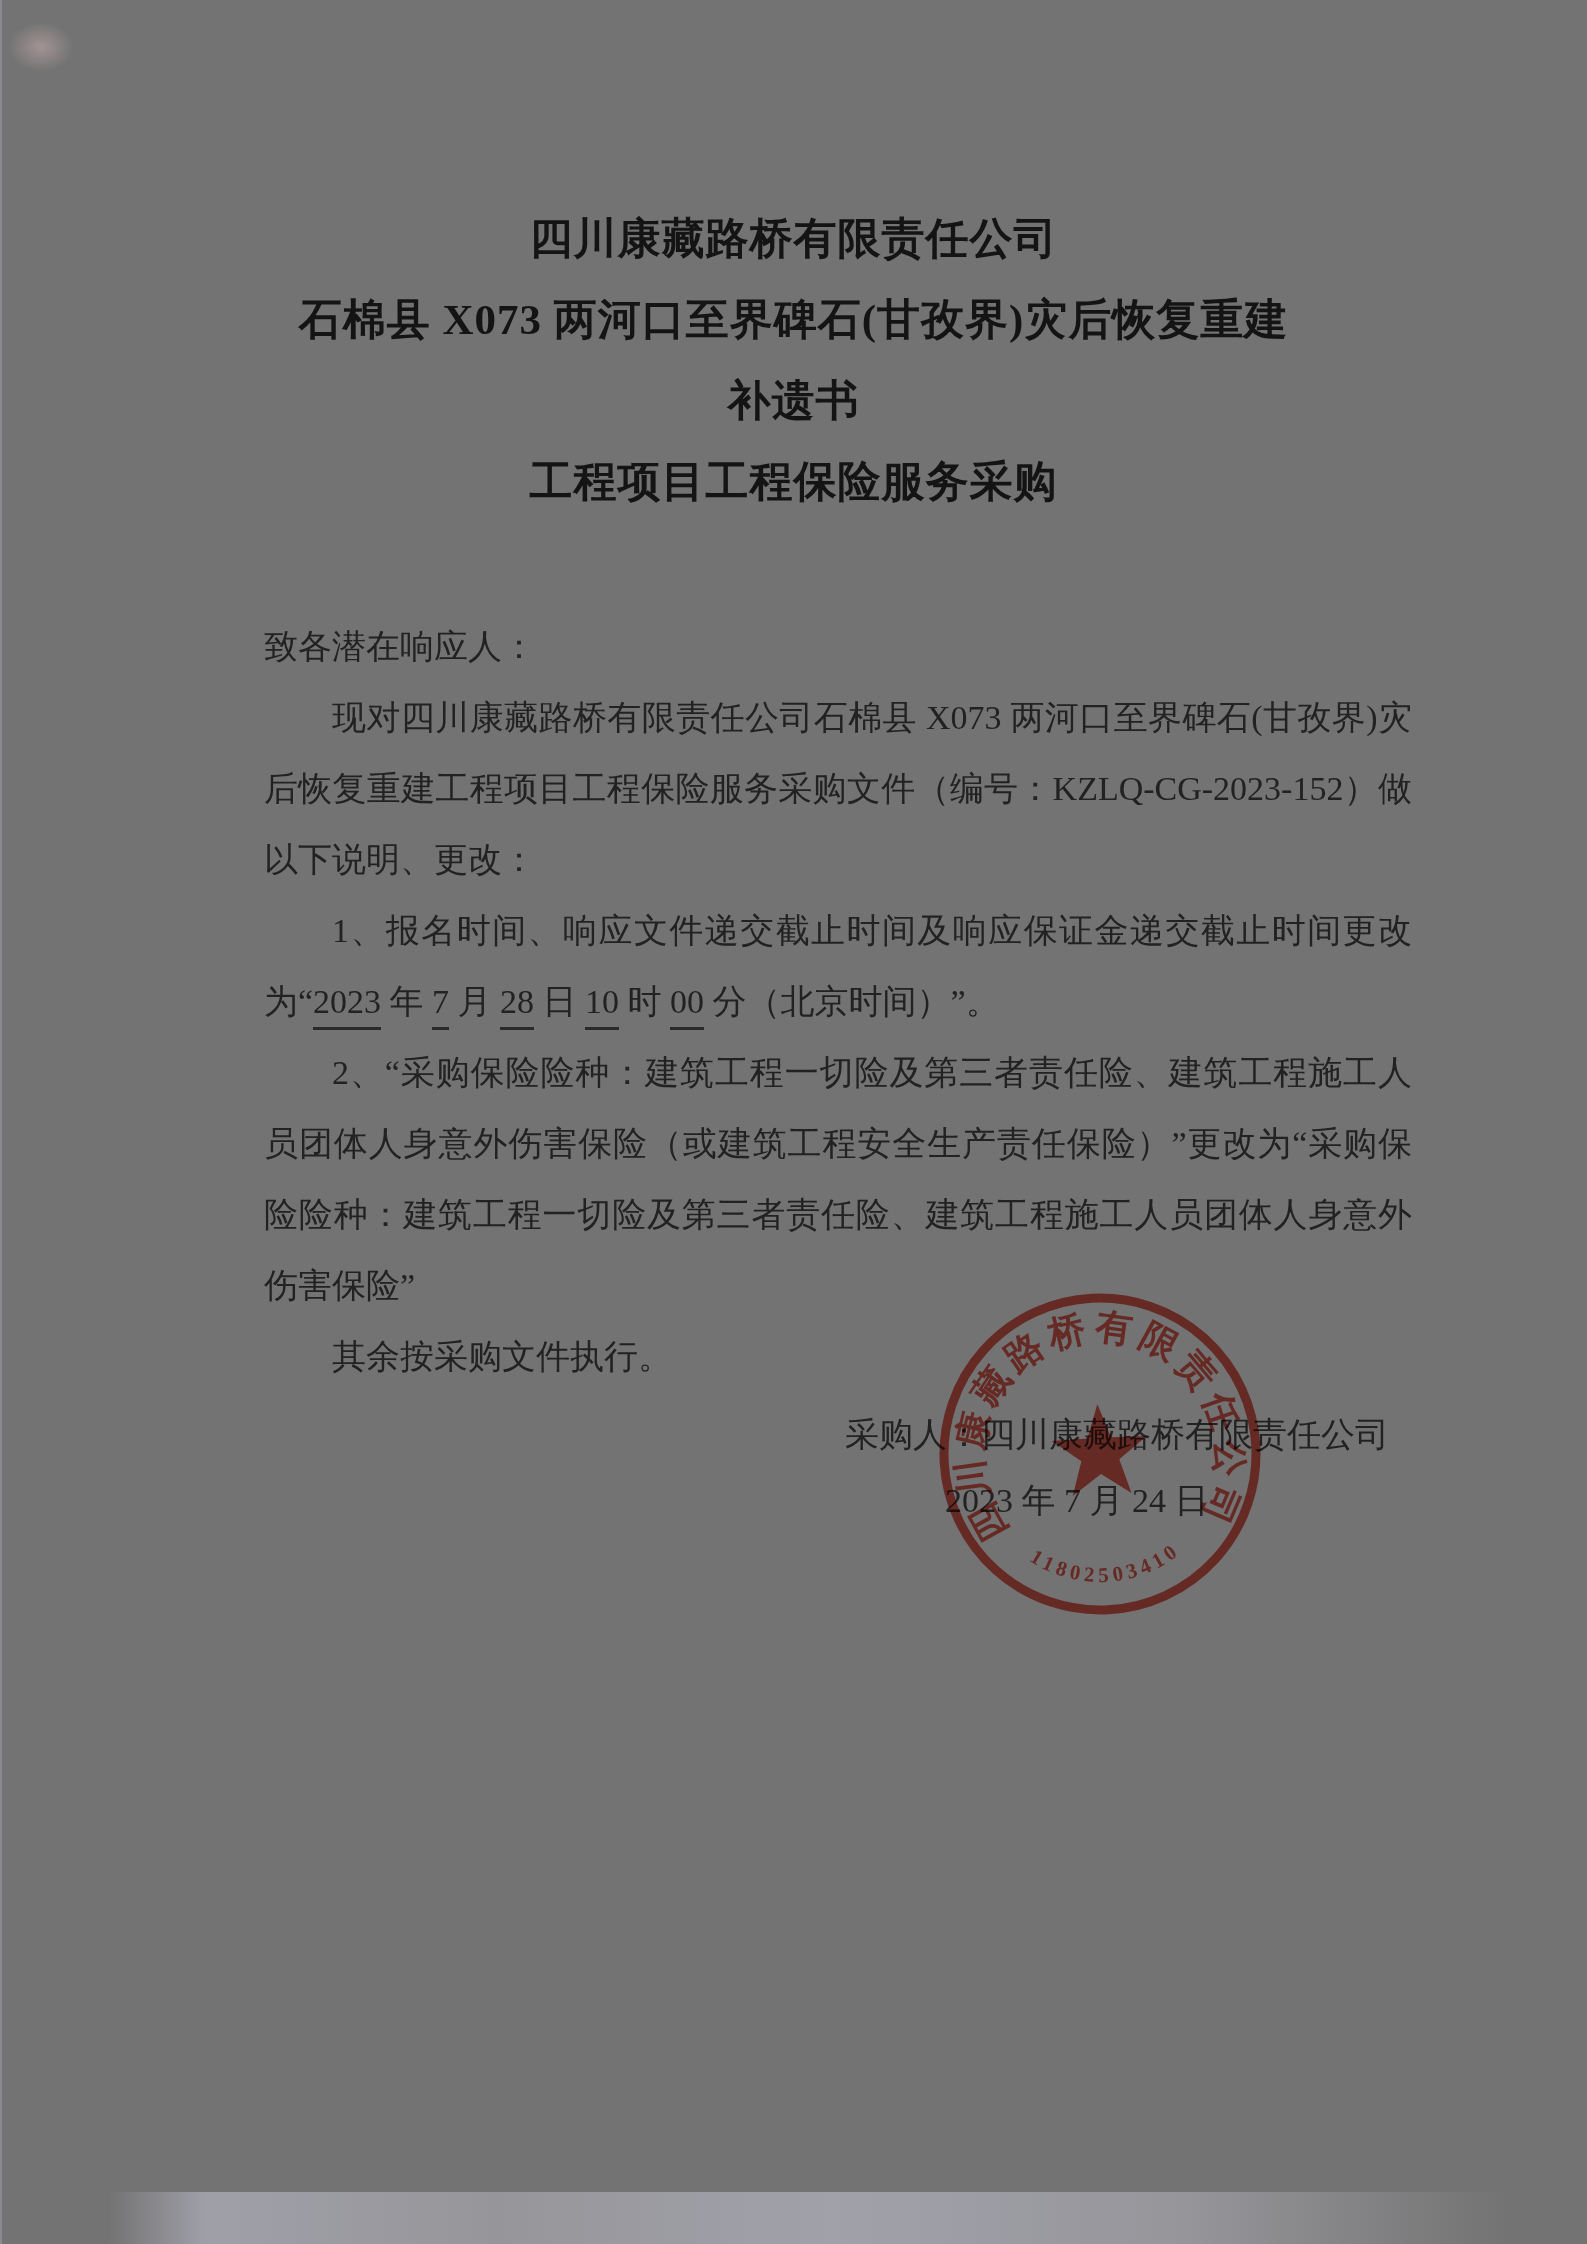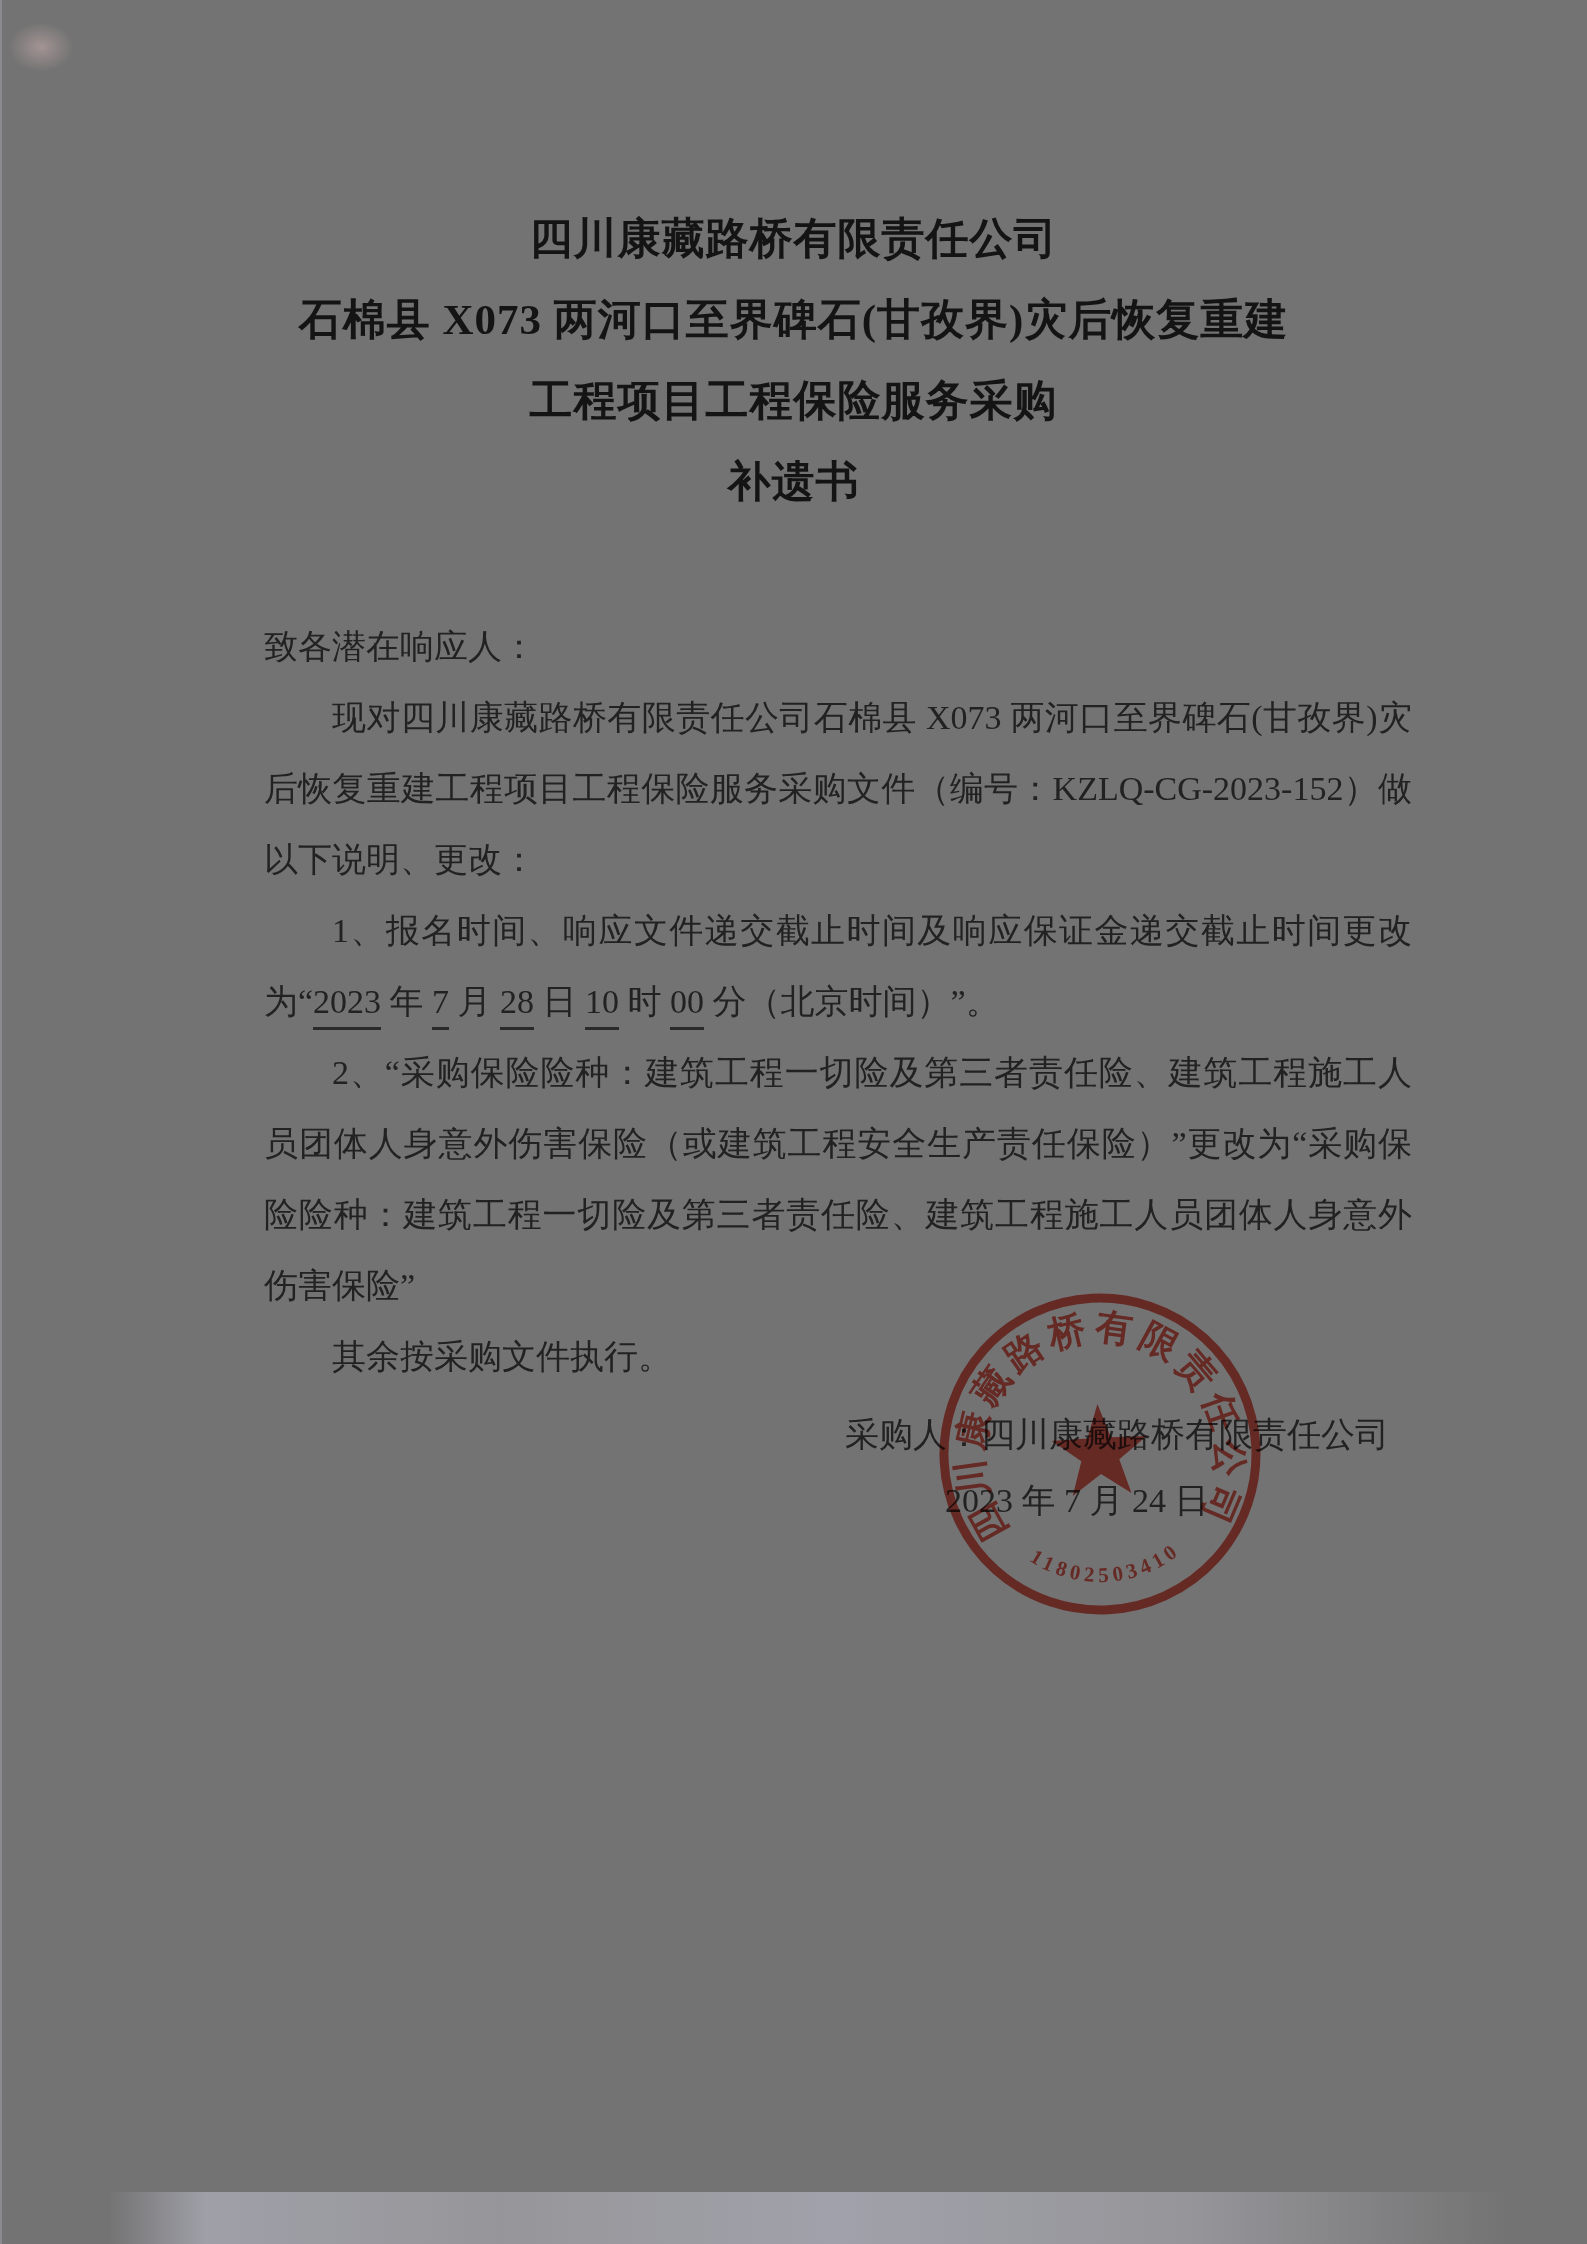--- a/index.html
+++ b/index.html
@@ -68,22 +68,22 @@
 <body>
 
 <div class="page">
 
   <div class="edge-line"></div>
   <div class="smudge-top"></div>
 
   <div class="title-block">
     <div>四川康藏路桥有限责任公司</div>
     <div>石棉县 X073 两河口至界碑石(甘孜界)灾后恢复重建</div>
+    <div>补遗书</div>
     <div>工程项目工程保险服务采购</div>
-    <div>补遗书</div>
   </div>
 
   <div class="body-block">
     <p class="para">致各潜在响应人：</p>
     <div>
         <p class="para indent"><span>现对四川康藏路桥有限责任公司石棉县 X073 两河口至界碑石(甘孜界)灾后恢复重建工程项目工程保险服务采购文件（编号：KZLQ-CG-2023-152）做以下说明、更改：</span></p>
         <p class="para indent"><span>1、报名时间、响应文件递交截止时间及响应保证金递交截止时间更改为“</span><span class="u">2023</span><span> 年 </span><span class="u">7</span><span> 月 </span><span class="u">28</span><span> 日 </span><span class="u">10</span><span> 时 </span><span class="u">00</span><span> 分（北京时间）”。</span></p>
         <p class="para indent"><span>2、“采购保险险种：建筑工程一切险及第三者责任险、建筑工程施工人员团体人身意外伤害保险（或建筑工程安全生产责任保险）”更改为“采购保险险种：建筑工程一切险及第三者责任险、建筑工程施工人员团体人身意外伤害保险”</span></p>
         <p class="para indent"><span>其余按采购文件执行。</span></p>
       </div>

